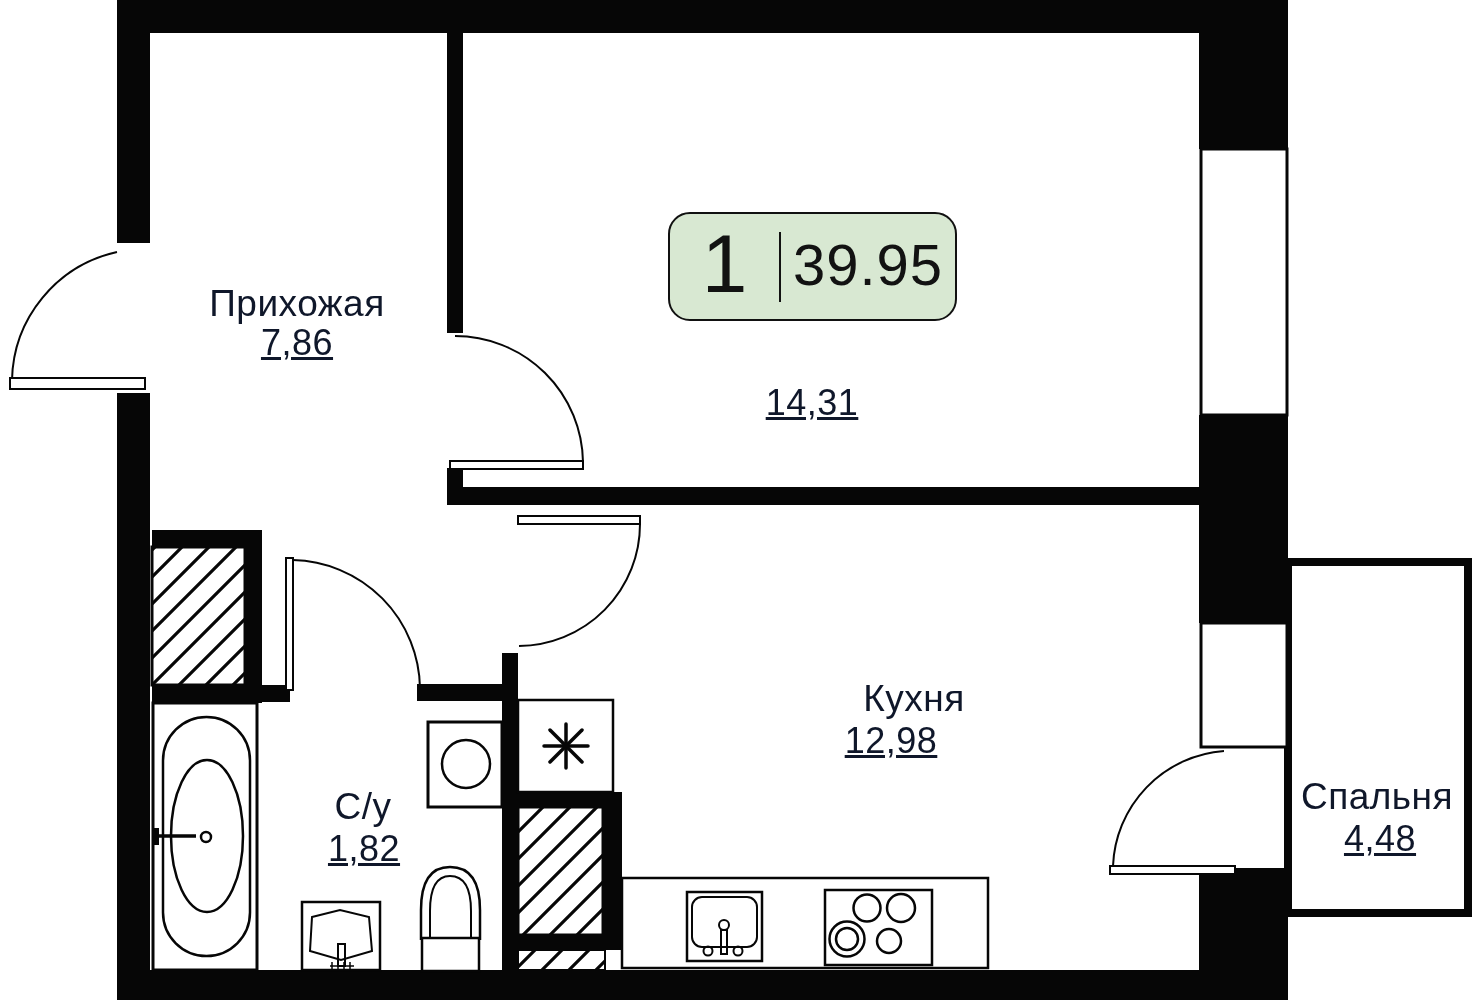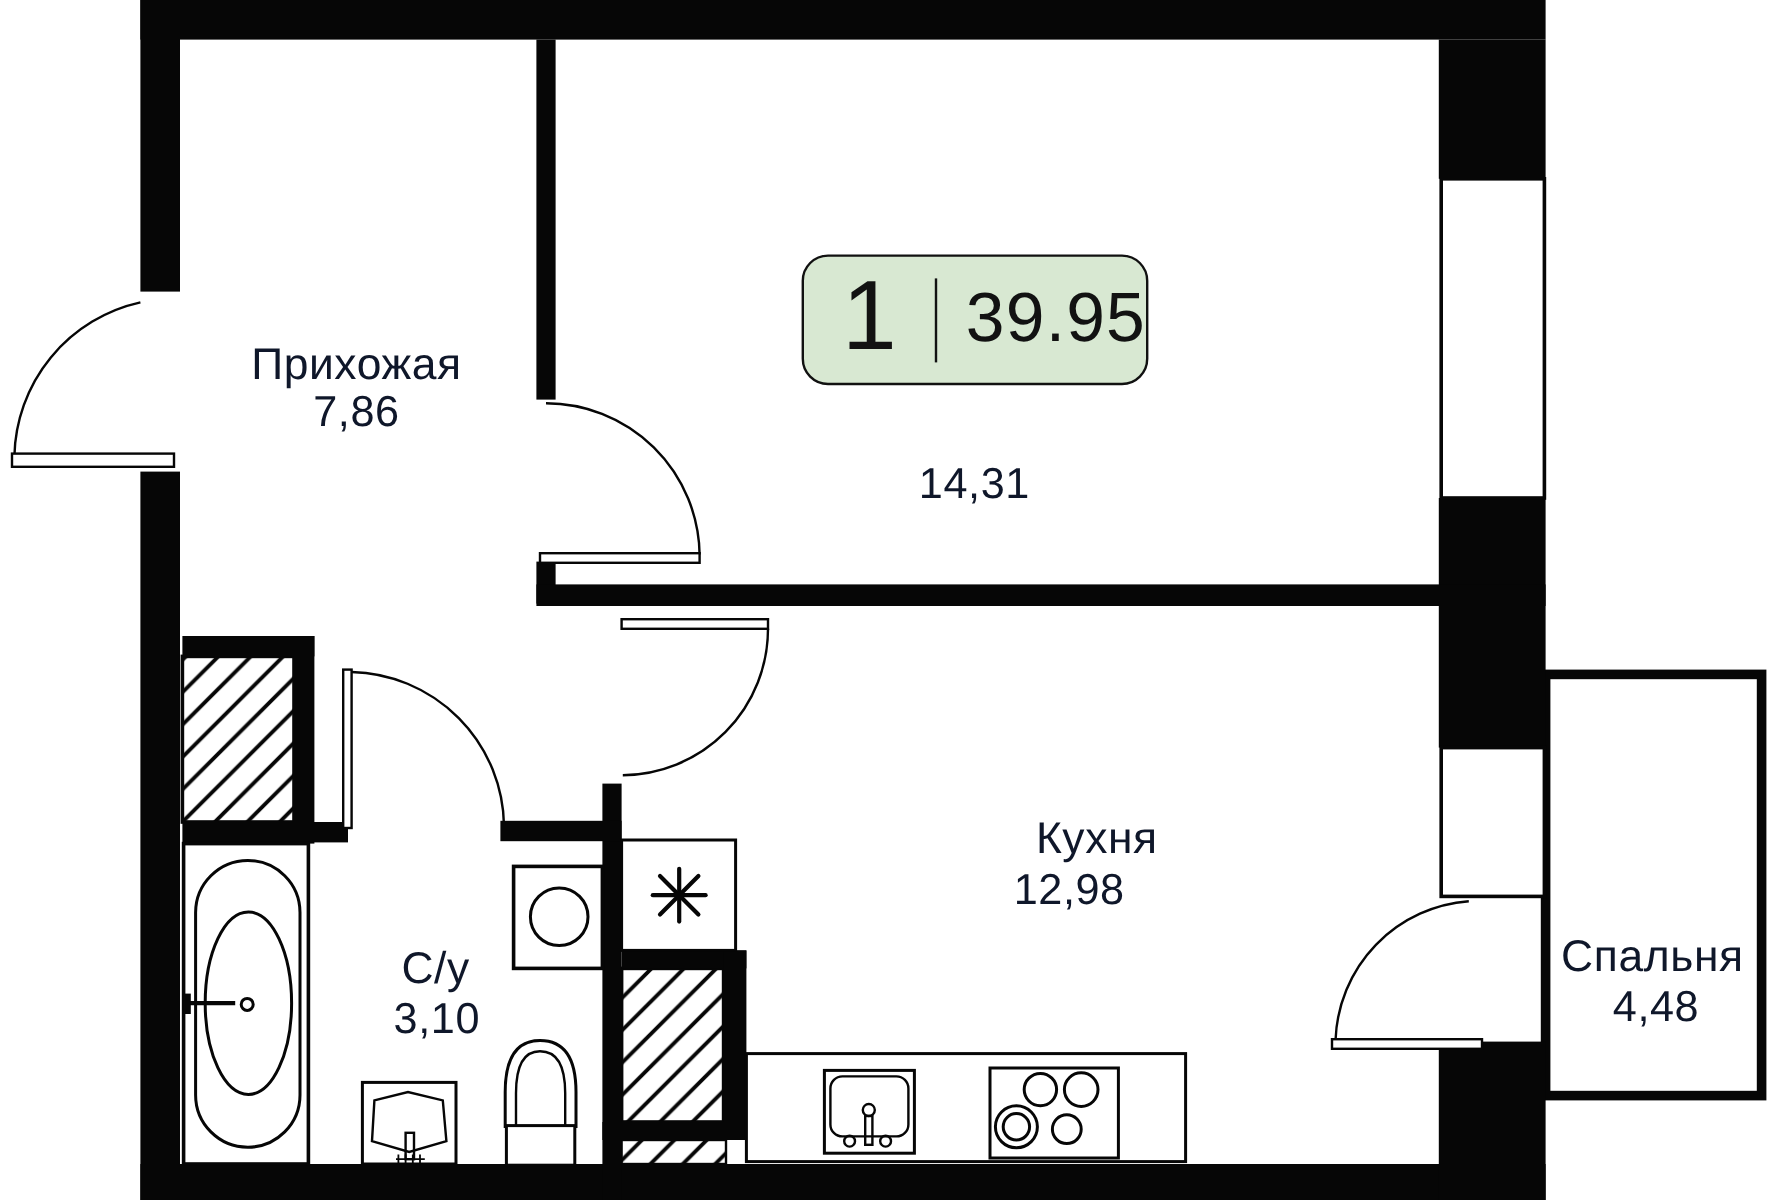--- a/index.html
+++ b/index.html
@@ -13,21 +13,21 @@
   #plan svg{position:absolute;left:0;top:0;}
   .label{
     position:absolute;
     transform:translate(-50%,-50%);
     color:#0f172a;
     white-space:nowrap;
     text-align:center;
     letter-spacing:0.5px;
   }
   .room-name{font-size:37px;}
-  .room-area{font-size:36px;}
+  .room-area{font-size:36px;text-decoration:underline;}
   .badge{
     position:absolute;
     left:668px;top:212px;
     width:289px;height:109px;
     box-sizing:border-box;
     background:#d8e8d2;
     border:2px solid #111111;
     border-radius:22px;
     display:flex;
     align-items:center;
@@ -40,21 +40,21 @@
     line-height:1;
     padding-bottom:6px;
   }
   .badge .divider{
     flex:0 0 2px;
     height:70px;
     background:#121212;
   }
   .badge .total-area{
     flex:1;
-    text-align:right;
+    text-align:center;
     font-size:58px;
     line-height:1;
     letter-spacing:1px;
     padding-bottom:4px;
   }
 </style>
 </head>
 <body>
 
 <div id="plan">
@@ -184,21 +184,21 @@
 
 <div class="label room-name" style="left:297px;top:304px;">Прихожая</div>
 <div class="label room-area" style="left:297px;top:343px;">7,86</div>
 
 <div class="label room-area" style="left:812px;top:403px;">14,31</div>
 
 <div class="label room-name" style="left:890px;top:699px;margin-left:24px;">Кухня</div>
 <div class="label room-area" style="left:891px;top:741px;">12,98</div>
 
 <div class="label room-name" style="left:363px;top:807px;">С/у</div>
-<div class="label room-area" style="left:364px;top:849px;">3,10</div>
+<div class="label room-area" style="left:364px;top:849px;">1,82</div>
 
 <div class="label room-name" style="left:1377px;top:797px;">Спальня</div>
 <div class="label room-area" style="left:1380px;top:839px;">4,48</div>
 
 <div class="badge">
   <span class="rooms-count">1</span>
   <span class="divider"></span>
   <span class="total-area">39.95</span>
 </div>
 

